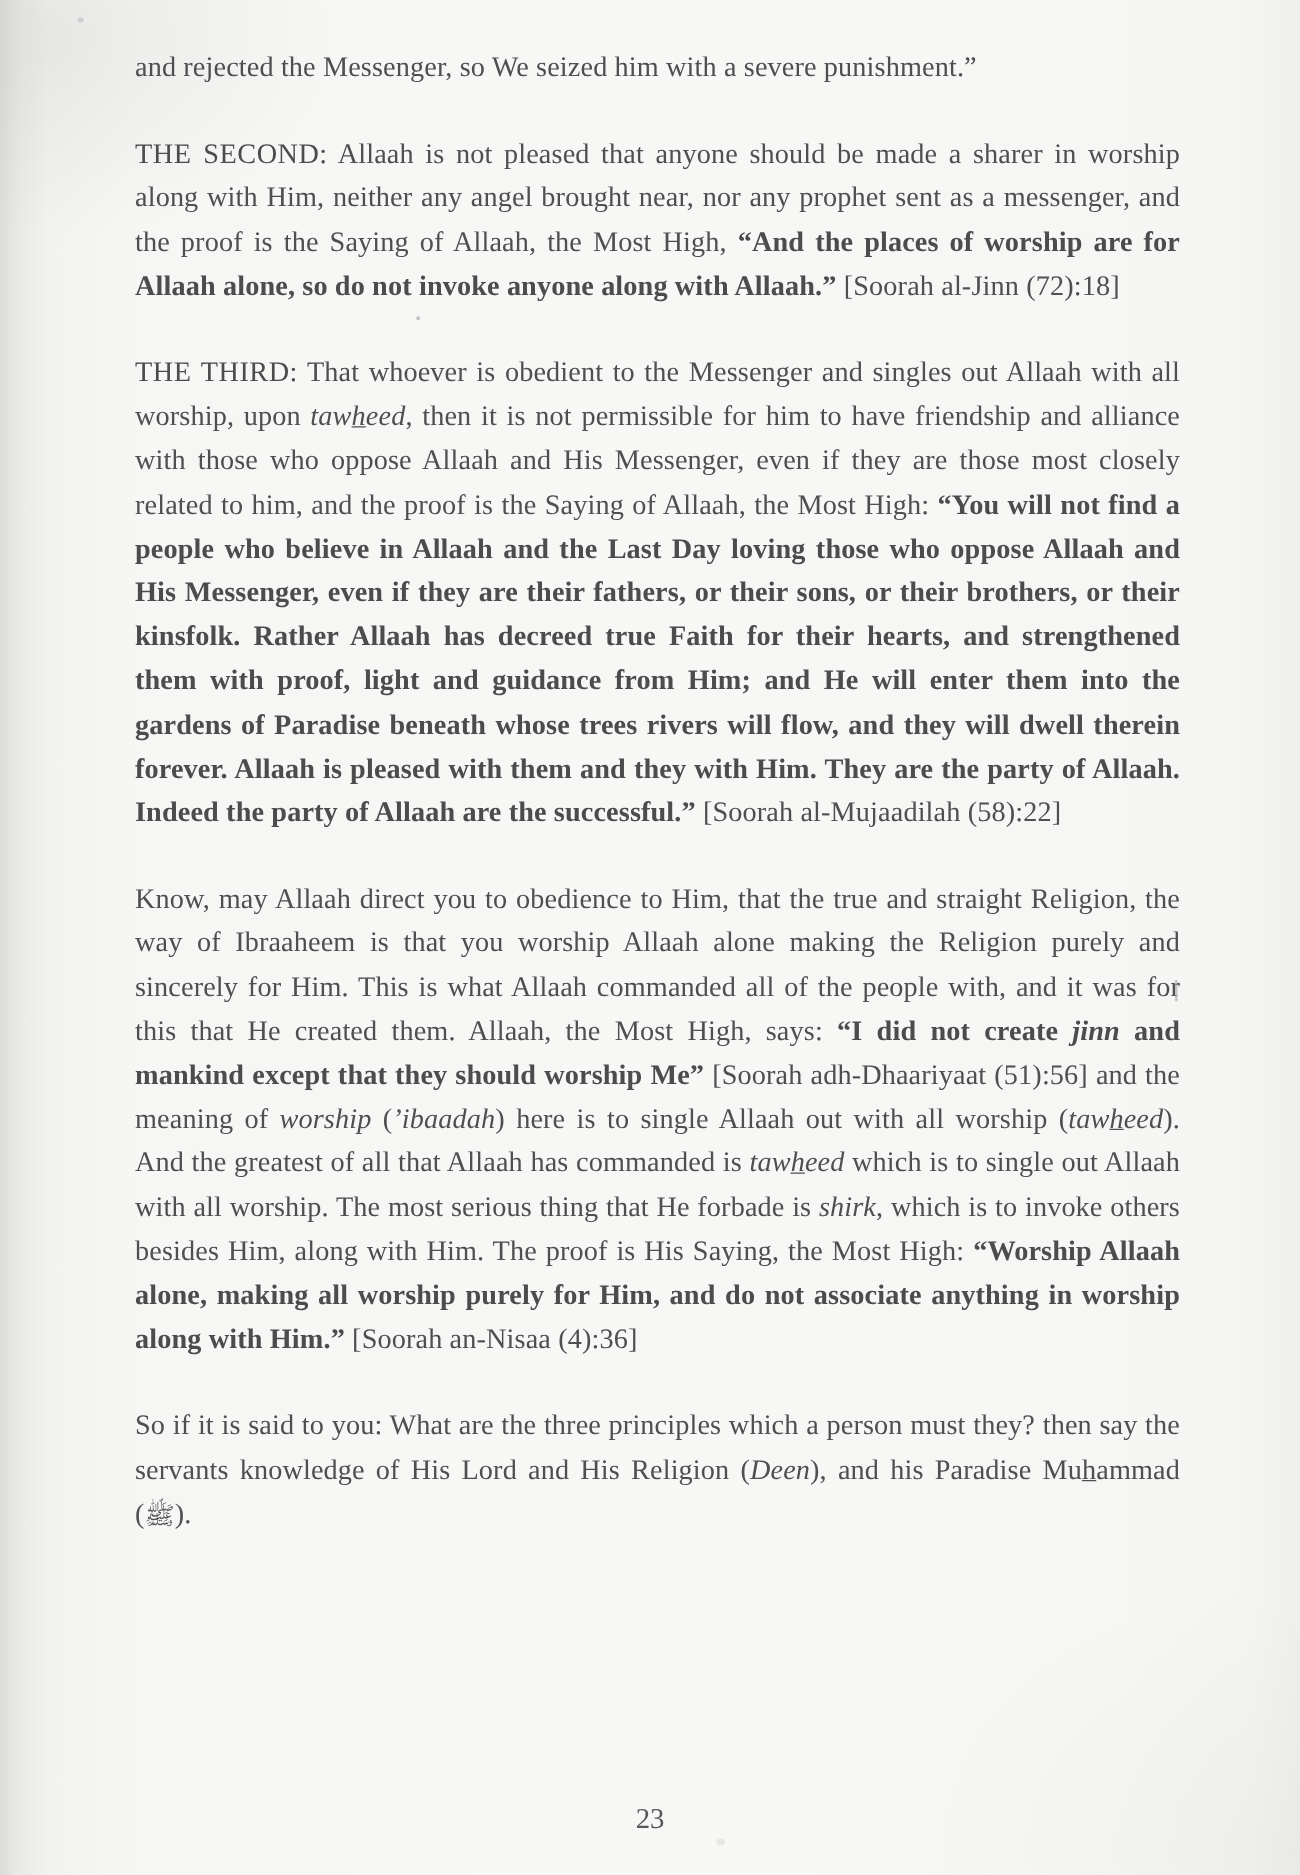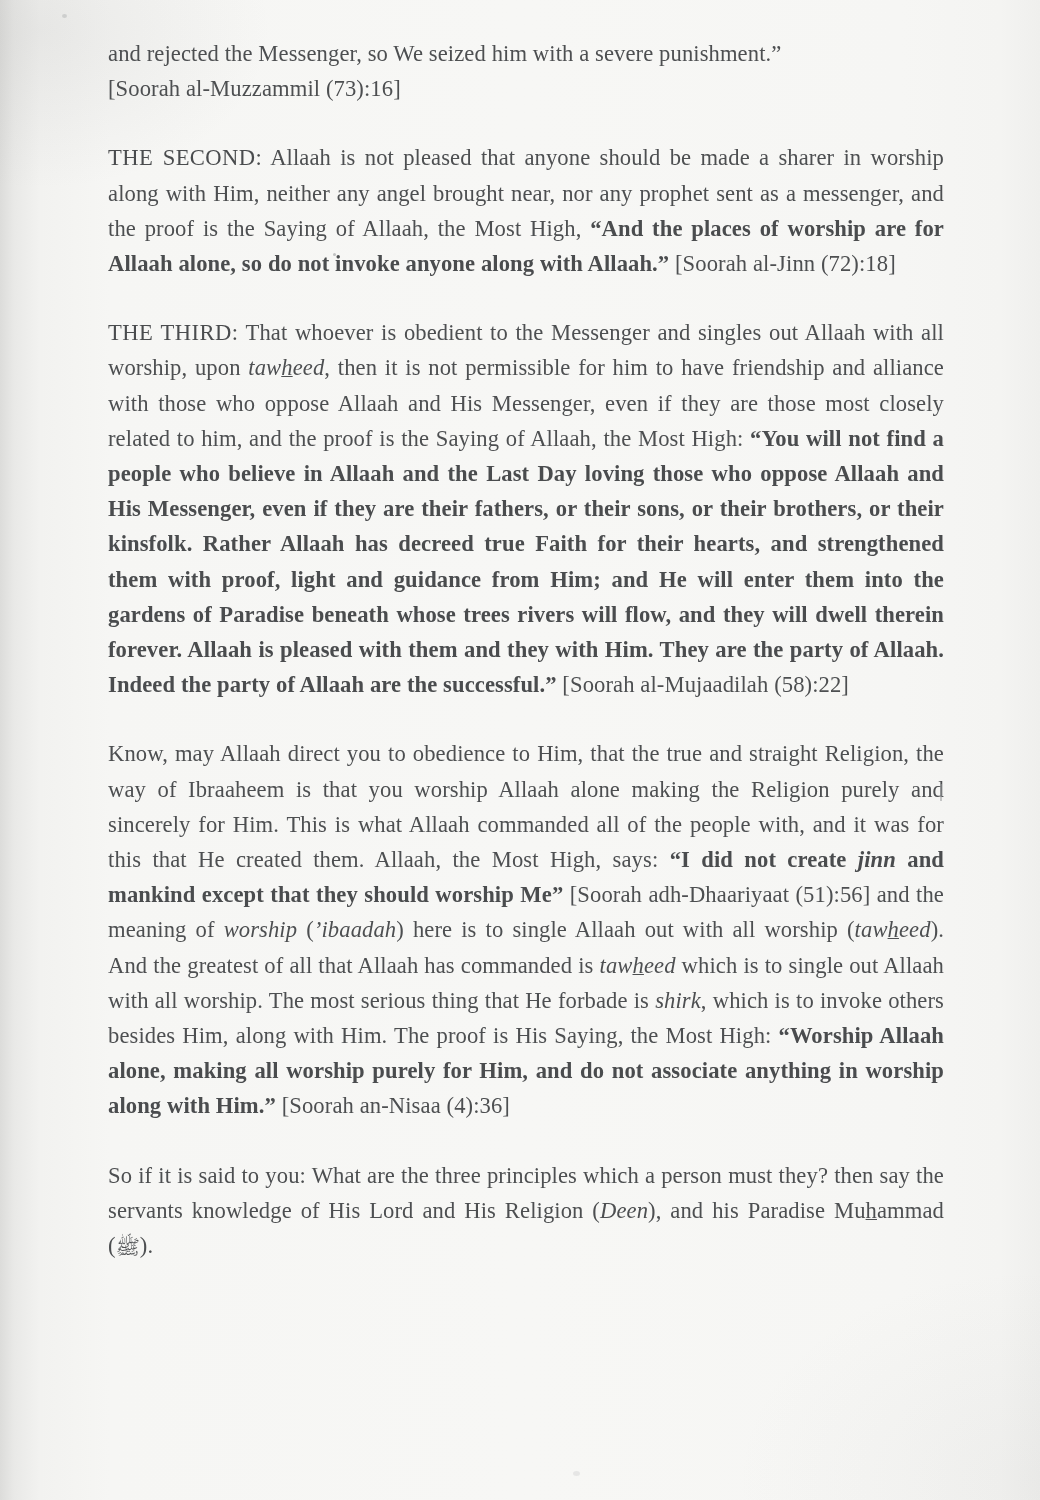--- a/index.html
+++ b/index.html
@@ -103,31 +103,32 @@
 </style>
 </head>
 <body>
 
 <div class="page">
 
   <div class="scan-vignette"></div>
 
   <div class="text-column">
 
-    <p class="para"><span>and rejected the Messenger, so We seized him with a severe punishment.”</span><br><span>[Soorah al-Muzzammil (73):16]</span></p>
+    <p class="para"><span>and rejected the Messenger, so We seized him with a severe punishment.”</span><br></p>
 
     <p class="para"><span class="b lead">THE SECOND:</span><span> Allaah is not pleased that anyone should be made a sharer in worship along with Him, neither any angel brought near, nor any prophet sent as a messenger, and the proof is the Saying of Allaah, the Most High, </span><span class="b">“And the places of worship are for Allaah alone, so do not invoke anyone along with Allaah.”</span><span> [Soorah al-Jinn (72):18]</span></p>
 
     <p class="para"><span class="b lead">THE THIRD:</span><span> That whoever is obedient to the Messenger and singles out Allaah with all worship, upon </span><span class="i"><span>taw</span><span class="ul">h</span><span>eed</span></span><span>, then it is not permissible for him to have friendship and alliance with those who oppose Allaah and His Messenger, even if they are those most closely related to him, and the proof is the Saying of Allaah, the Most High: </span><span class="b">“You will not find a people who believe in Allaah and the Last Day loving those who oppose Allaah and His Messenger, even if they are their fathers, or their sons, or their brothers, or their kinsfolk. Rather Allaah has decreed true Faith for their hearts, and strengthened them with proof, light and guidance from Him; and He will enter them into the gardens of Paradise beneath whose trees rivers will flow, and they will dwell therein forever. Allaah is pleased with them and they with Him. They are the party of Allaah. Indeed the party of Allaah are the successful.”</span><span> [Soorah al-Mujaadilah (58):22]</span></p>
 
     <p class="para"><span>Know, may Allaah direct you to obedience to Him, that the true and straight Religion, the way of Ibraaheem is that you worship Allaah alone making the Religion purely and sincerely for Him. This is what Allaah commanded all of the people with, and it was for this that He created them. Allaah, the Most High, says: </span><span class="b">“I did not create </span><span class="b i">jinn</span><span class="b"> and mankind except that they should worship Me”</span><span> [Soorah adh-Dhaariyaat (51):56] and the meaning of </span><span class="i">worship</span><span> (</span><span class="i">’ibaadah</span><span>) here is to single Allaah out with all worship (</span><span class="i"><span>taw</span><span class="ul">h</span><span>eed</span></span><span>). And the greatest of all that Allaah has commanded is </span><span class="i"><span>taw</span><span class="ul">h</span><span>eed</span></span><span> which is to single out Allaah with all worship. The most serious thing that He forbade is </span><span class="i">shirk</span><span>, which is to invoke others besides Him, along with Him. The proof is His Saying, the Most High: </span><span class="b">“Worship Allaah alone, making all worship purely for Him, and do not associate anything in worship along with Him.”</span><span> [Soorah an-Nisaa (4):36]</span></p>
 
     <p class="para"><span>So if it is said to you: What are the three principles which a person must they? then say the servants knowledge of His Lord and His Religion (</span><span class="i">Deen</span><span>), and his Paradise Mu</span><span class="ul">h</span><span>ammad (</span><span class="salla">ﷺ</span><span>).</span></p>
 
   </div>
 
+  <div class="page-number">23</div>
 
   <span class="speck s1"></span>
   <span class="speck s2"></span>
   <span class="speck s3"></span>
   <span class="speck s4"></span>
 
 </div>
 
 </body></html>

